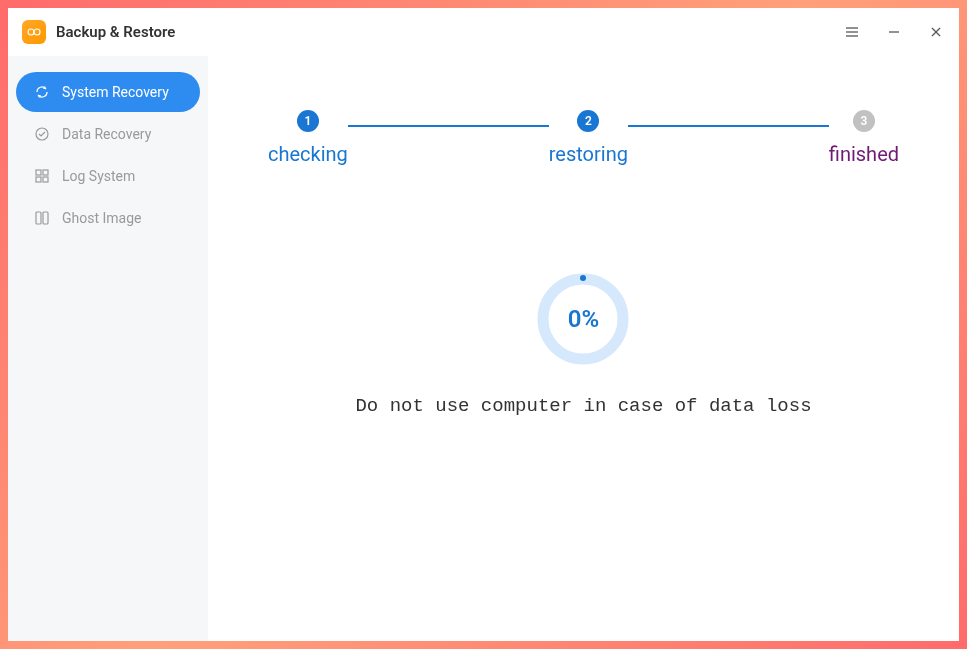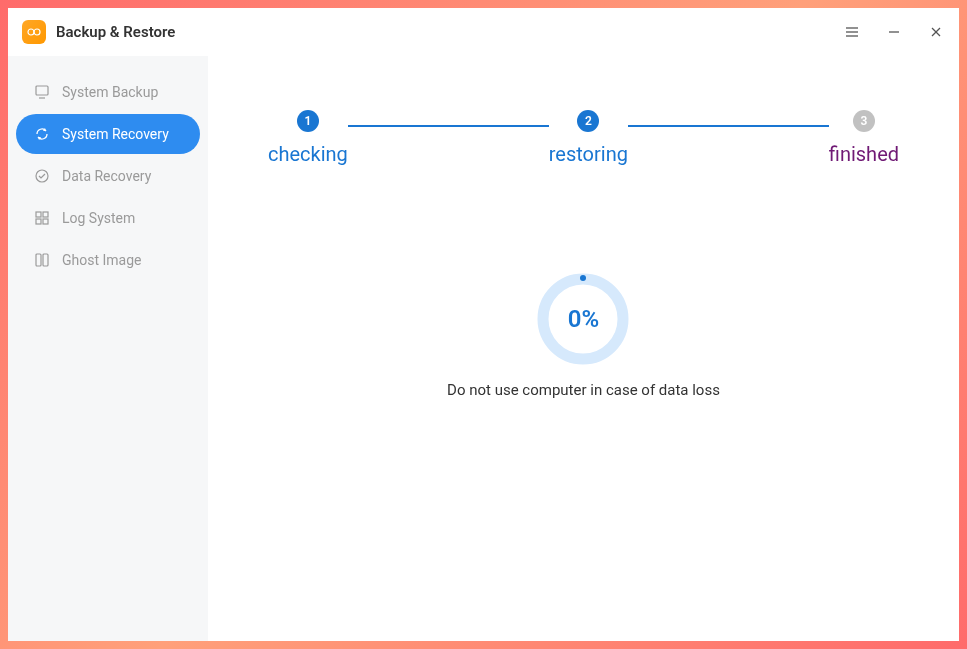--- a/index.html
+++ b/index.html
@@ -25,21 +25,21 @@
     .step-label { font-size: 20px; }
     .step.active .step-label { color: #1976d2; }
     .step.inactive .step-label { color: #701a75; }
     .step-line { flex: 1; height: 2px; max-width: 208px; margin-bottom: 24px; }
     .step-line.active { background: #1976d2; }
     .progress-wrap { margin-top: 105px; display: flex; flex-direction: column; align-items: center; }
     .progress-ring { width: 96px; height: 96px; position: relative; }
     .progress-ring svg { width: 96px; height: 96px; transform: rotate(-90deg); }
     .progress-dot { position: absolute; width: 6px; height: 6px; background: #1976d2; border-radius: 50%; top: 4px; left: 50%; transform: translateX(-50%); }
     .progress-text { position: absolute; top: 50%; left: 50%; transform: translate(-50%, -50%); font-size: 24px; font-weight: 600; color: #1976d2; }
-    .warning-text { margin-top: 14px; font-size: 15px; color: #333; }
+    .warning-text { margin-top: 28px; font-size: 19px; color: #333; font-family: Liberation Mono, monospace; }
   </style>
 </head>
 <body>
 
 <div class="window">
   <div class="titlebar">
     <div class="app-icon">
       <svg viewBox="0 0 14 14">
           <circle cx="4" cy="7" r="3" fill="none" stroke="#fff" stroke-width="1.2"></circle>
           <circle cx="10" cy="7" r="3" fill="none" stroke="#fff" stroke-width="1.2"></circle>
@@ -63,29 +63,20 @@
         <svg width="12" height="12" viewBox="0 0 12 12">
             <line x1="2" y1="2" x2="10" y2="10" stroke="#555" stroke-width="1.3"></line>
             <line x1="10" y1="2" x2="2" y2="10" stroke="#555" stroke-width="1.3"></line>
           </svg>
       </div>
     </div>
   </div>
 
   <div class="content">
     <div class="sidebar">
-      <div class="nav-item">
-        <span class="nav-icon">
-          <svg width="16" height="16" viewBox="0 0 16 16">
-              <rect x="2" y="2" width="12" height="9" rx="1" fill="none" stroke="currentColor" stroke-width="1.2"></rect>
-              <line x1="5" y1="14" x2="11" y2="14" stroke="currentColor" stroke-width="1.2"></line>
-            </svg>
-        </span>
-        <span>System Backup</span>
-      </div>
       <div class="nav-item active">
         <span class="nav-icon">
           <svg width="16" height="16" viewBox="0 0 16 16">
               <path d="M3 8a5 5 0 0 1 9-3M13 8a5 5 0 0 1-9 3" fill="none" stroke="currentColor" stroke-width="1.3"></path>
               <path d="M11 2l1 3-3 0z" fill="currentColor"></path>
               <path d="M5 14l-1-3 3 0z" fill="currentColor"></path>
             </svg>
         </span>
         <span>System Recovery</span>
       </div>

